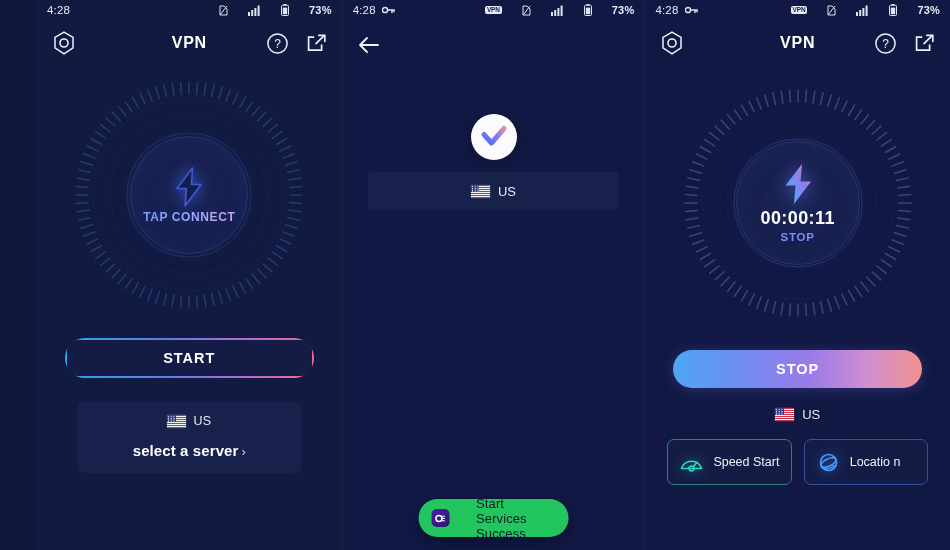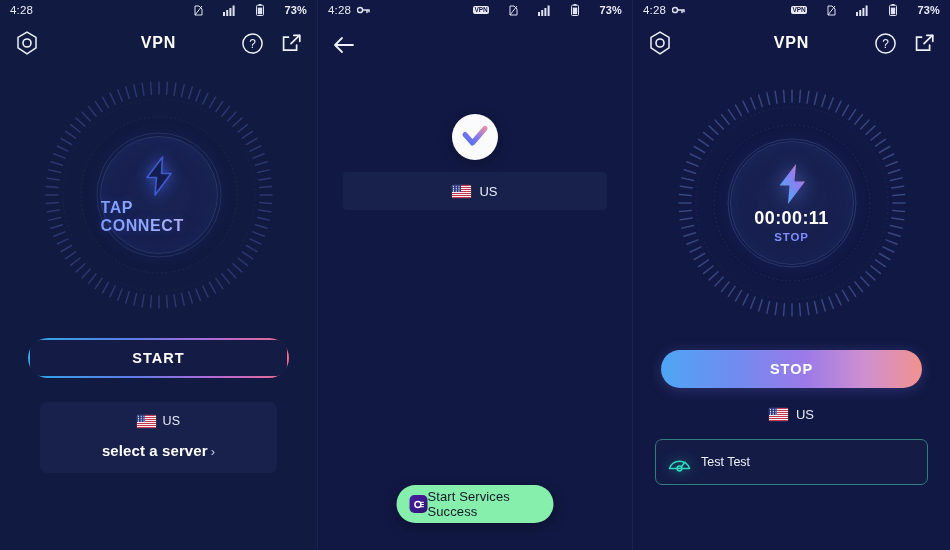--- a/index.html
+++ b/index.html
@@ -4,21 +4,21 @@
 <title>VPN App Screens</title>
 <style>
   * { margin:0; padding:0; box-sizing:border-box; }
   html,body { width:950px; height:550px; overflow:hidden; }
   body {
     font-family:"Liberation Sans", sans-serif;
     background:#10173a;
     color:#fff;
     -webkit-font-smoothing:antialiased;
   }
-  .screens { display:flex; width:950px; height:550px; }
+  .screens { display:flex; width:950px; height:550px;padding-left:37px; }
   .panel { position:relative; height:550px; overflow:hidden; background:#111843; }
   .panel.p1 { width:317px; background:#111a40; }
   .panel.p2 { width:316px; background:#111843; border-left:1px solid #1b2350; border-right:1px solid #1b2350;}
   .panel.p3 { width:317px; background:#111843; }
 
   
   .statusbar {
     height:20px; display:flex; align-items:center;
     padding:0 10px; font-size:11px; color:#e6e9f5;
     letter-spacing:.2px;
@@ -57,21 +57,21 @@
     display:flex; flex-direction:column; align-items:center; justify-content:center;
     background:radial-gradient(circle at 50% 45%, #1b2558 0%, #151d49 70%, #131a42 100%);
     border:1px solid #2b3668;
     box-shadow:0 0 26px rgba(60,90,200,.18) inset, 0 0 18px rgba(40,60,150,.25);
     position:relative; cursor:pointer;
   }
   .dial-core.big { width:124px; height:124px; }
   .bolt-idle { filter:drop-shadow(0 0 7px rgba(70,110,255,.65)); margin-bottom:3px; }
   .bolt-on { filter:drop-shadow(0 0 9px rgba(120,140,255,.55)); margin-bottom:2px; }
   .tap-label {
-    font-size:16px; font-weight:700; letter-spacing:.6px;
+    font-size:12px; font-weight:700; letter-spacing:.6px;
     background:linear-gradient(90deg,#7f9dff 0%,#9fb4ff 45%,#d9a7e8 100%);
     -webkit-background-clip:text; background-clip:text; color:transparent;
     text-shadow:0 0 10px rgba(90,120,255,.25);
   }
   .timer {
     font-size:18px; font-weight:700; color:#fff; letter-spacing:.4px;
     margin-top:1px;
   }
   .stop-label {
     font-size:11.5px; font-weight:700; letter-spacing:.8px; color:#7e8dfb;
@@ -126,23 +126,23 @@
     box-shadow:0 3px 14px rgba(0,0,0,.25);
   }
   .country-row {
     margin:12px 25px 0; height:38px; background:#18204c; border-radius:4px;
     display:flex; align-items:center; justify-content:center; gap:8px; cursor:pointer;
   }
   .country-row .cname { font-size:13px; color:#e8ebf7; }
 
   
   .toast {
-    position:absolute; left:50%; transform:translateX(-50%); bottom:27px;
-    background:#86efac; border-radius:22px; height:38px; padding:0 18px 0 13px;
-    display:flex; align-items:center; gap:0;
+    position:absolute; left:50%; transform:translateX(-50%); bottom:13px;
+    background:#22c55e; border-radius:22px; height:38px; padding:0 18px 0 13px;
+    display:flex; align-items:center; gap:27px;
     box-shadow:0 4px 14px rgba(0,0,0,.3);
   }
   .toast-ico {
     width:18px; height:18px; border-radius:5px; flex:none;
     background:linear-gradient(135deg,#4b1fa8,#2c1570);
     display:flex; align-items:center; justify-content:center;
   }
   .toast-txt { font-size:13px; color:#15182e; font-weight:400; letter-spacing:.1px;}
 
   
@@ -624,18 +624,28 @@
 
     <div class="tools">
       <div class="tool speed">
         <span class="tool-ico">
           <svg width="25" height="25" viewBox="0 0 25 25">
             <path d="M2.5 18.5a10.5 10.5 0 0 1 20 0z" fill="none" stroke="#2ddcbe" stroke-width="1.6" stroke-linejoin="round"></path>
             <circle cx="12.5" cy="18.5" r="2.4" fill="none" stroke="#2ddcbe" stroke-width="1.5"></circle>
             <path d="M14.3 16.7 18 12.2" stroke="#2ddcbe" stroke-width="1.5" stroke-linecap="round"></path>
           </svg>
         </span>
-        <span class="tool-label">Test Test</span>
+        <span class="tool-label">Speed Start</span>
+      </div>
+      <div class="tool loc">
+        <span class="tool-ico">
+          <svg width="25" height="25" viewBox="0 0 25 25">
+            <circle cx="12.5" cy="12.5" r="8" fill="none" stroke="#4a9bff" stroke-width="1.7"></circle>
+            <ellipse cx="12.5" cy="12.5" rx="8" ry="3.6" transform="rotate(-25 12.5 12.5)" fill="none" stroke="#4a9bff" stroke-width="1.5"></ellipse>
+            <path d="M5 17c4 2.5 10 2 13-1.5" fill="none" stroke="#4a9bff" stroke-width="1.4" stroke-linecap="round"></path>
+          </svg>
+        </span>
+        <span class="tool-label">Locatio n</span>
       </div>
     </div>
   </div>
 
 </div>
 
 </body></html>

